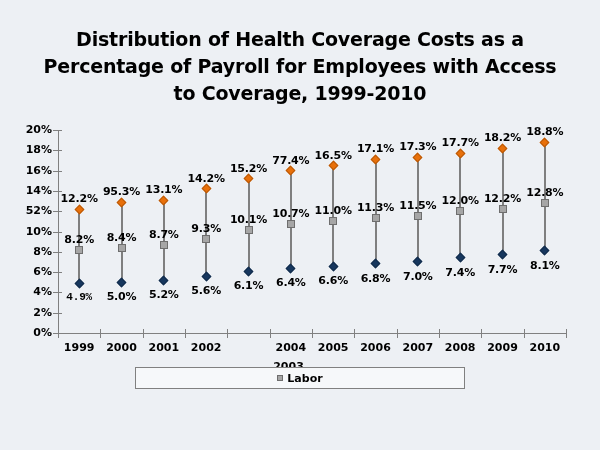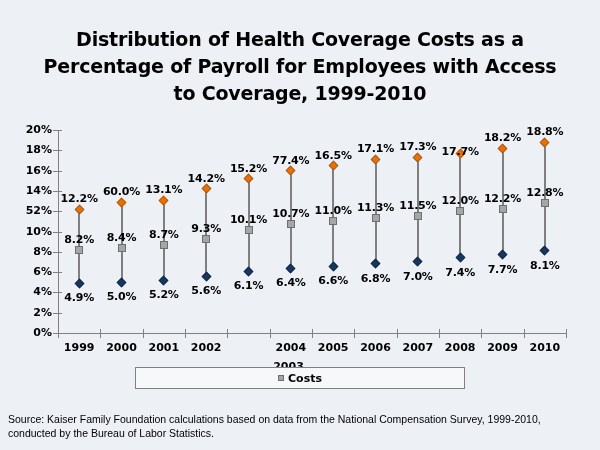--- a/index.html
+++ b/index.html
@@ -104,24 +104,24 @@
       <div class="xlab" style="left: 395.833px; top: 341px; color: rgb(0, 0, 0);">2007</div>
       <div class="xlab" style="left: 438.167px; top: 341px; color: rgb(0, 0, 0);">2008</div>
       <div class="xlab" style="left: 480.5px; top: 341px; color: rgb(0, 0, 0);">2009</div>
       <div class="xlab" style="left: 522.833px; top: 341px; color: rgb(0, 0, 0);">2010</div>
       <div class="stem" style="left: 78.1667px; top: 209.17px; height: 74.095px; background: rgb(127, 127, 127);"></div>
       <div class="marker diamond" style="left: 75.6667px; top: 205.67px; width: 7px; height: 7px; background: rgb(232, 112, 10); border: 1px solid rgb(184, 88, 6);"></div>
       <div class="vlab" style="left: 55.1667px; top: 192.17px; color: rgb(0, 0, 0);">12.2%</div>
       <div class="marker square" style="left: 75.1667px; top: 245.77px; width: 8px; height: 8px; background: rgb(166, 166, 166); border: 1px solid rgb(110, 110, 110);"></div>
       <div class="vlab" style="left: 55.1667px; top: 232.77px; color: rgb(0, 0, 0);">8.2%</div>
       <div class="marker diamond" style="left: 75.6667px; top: 279.765px; width: 7px; height: 7px; background: rgb(23, 55, 94); border: 1px solid rgb(18, 44, 75);"></div>
-      <div class="vlab" style="left: 55.1667px; top: 291.265px; color: rgb(0, 0, 0);">4.9%</div>
+      <div class="vlab" style="left: 55.1667px; top: 291.265px; color: rgb(0, 0, 0); font-family: Liberation Mono, monospace;">4.9%</div>
       <div class="stem" style="left: 120.5px; top: 202.065px; height: 80.185px; background: rgb(127, 127, 127);"></div>
       <div class="marker diamond" style="left: 118px; top: 198.565px; width: 7px; height: 7px; background: rgb(232, 112, 10); border: 1px solid rgb(184, 88, 6);"></div>
-      <div class="vlab" style="left: 97.5px; top: 185.065px; color: rgb(0, 0, 0);">60.0%</div>
+      <div class="vlab" style="left: 97.5px; top: 185.065px; color: rgb(0, 0, 0);">95.3%</div>
       <div class="marker square" style="left: 117.5px; top: 243.74px; width: 8px; height: 8px; background: rgb(166, 166, 166); border: 1px solid rgb(110, 110, 110);"></div>
       <div class="vlab" style="left: 97.5px; top: 230.74px; color: rgb(0, 0, 0);">8.4%</div>
       <div class="marker diamond" style="left: 118px; top: 278.75px; width: 7px; height: 7px; background: rgb(23, 55, 94); border: 1px solid rgb(18, 44, 75);"></div>
       <div class="vlab" style="left: 97.5px; top: 290.25px; color: rgb(0, 0, 0);">5.0%</div>
       <div class="stem" style="left: 162.833px; top: 200.035px; height: 80.185px; background: rgb(127, 127, 127);"></div>
       <div class="marker diamond" style="left: 160.333px; top: 196.535px; width: 7px; height: 7px; background: rgb(232, 112, 10); border: 1px solid rgb(184, 88, 6);"></div>
       <div class="vlab" style="left: 139.833px; top: 183.035px; color: rgb(0, 0, 0);">13.1%</div>
       <div class="marker square" style="left: 159.833px; top: 240.695px; width: 8px; height: 8px; background: rgb(166, 166, 166); border: 1px solid rgb(110, 110, 110);"></div>
       <div class="vlab" style="left: 139.833px; top: 227.695px; color: rgb(0, 0, 0);">8.7%</div>
       <div class="marker diamond" style="left: 160.333px; top: 276.72px; width: 7px; height: 7px; background: rgb(23, 55, 94); border: 1px solid rgb(18, 44, 75);"></div>
@@ -163,21 +163,21 @@
       <div class="vlab" style="left: 351.5px; top: 271.98px; color: rgb(0, 0, 0);">6.8%</div>
       <div class="stem" style="left: 416.833px; top: 157.405px; height: 104.545px; background: rgb(127, 127, 127);"></div>
       <div class="marker diamond" style="left: 414.333px; top: 153.905px; width: 7px; height: 7px; background: rgb(232, 112, 10); border: 1px solid rgb(184, 88, 6);"></div>
       <div class="vlab" style="left: 393.833px; top: 140.405px; color: rgb(0, 0, 0);">17.3%</div>
       <div class="marker square" style="left: 413.833px; top: 212.275px; width: 8px; height: 8px; background: rgb(166, 166, 166); border: 1px solid rgb(110, 110, 110);"></div>
       <div class="vlab" style="left: 393.833px; top: 199.275px; color: rgb(0, 0, 0);">11.5%</div>
       <div class="marker diamond" style="left: 414.333px; top: 258.45px; width: 7px; height: 7px; background: rgb(23, 55, 94); border: 1px solid rgb(18, 44, 75);"></div>
       <div class="vlab" style="left: 393.833px; top: 269.95px; color: rgb(0, 0, 0);">7.0%</div>
       <div class="stem" style="left: 459.167px; top: 153.345px; height: 104.545px; background: rgb(127, 127, 127);"></div>
       <div class="marker diamond" style="left: 456.667px; top: 149.845px; width: 7px; height: 7px; background: rgb(232, 112, 10); border: 1px solid rgb(184, 88, 6);"></div>
-      <div class="vlab" style="left: 436.167px; top: 136.345px; color: rgb(0, 0, 0); margin-top: 9px;">17.7%</div>
+      <div class="vlab" style="left: 436.167px; top: 136.345px; color: rgb(0, 0, 0);">17.7%</div>
       <div class="marker square" style="left: 456.167px; top: 207.2px; width: 8px; height: 8px; background: rgb(166, 166, 166); border: 1px solid rgb(110, 110, 110);"></div>
       <div class="vlab" style="left: 436.167px; top: 194.2px; color: rgb(0, 0, 0);">12.0%</div>
       <div class="marker diamond" style="left: 456.667px; top: 254.39px; width: 7px; height: 7px; background: rgb(23, 55, 94); border: 1px solid rgb(18, 44, 75);"></div>
       <div class="vlab" style="left: 436.167px; top: 265.89px; color: rgb(0, 0, 0);">7.4%</div>
       <div class="stem" style="left: 501.5px; top: 148.27px; height: 106.575px; background: rgb(127, 127, 127);"></div>
       <div class="marker diamond" style="left: 499px; top: 144.77px; width: 7px; height: 7px; background: rgb(232, 112, 10); border: 1px solid rgb(184, 88, 6);"></div>
       <div class="vlab" style="left: 478.5px; top: 131.27px; color: rgb(0, 0, 0);">18.2%</div>
       <div class="marker square" style="left: 498.5px; top: 205.17px; width: 8px; height: 8px; background: rgb(166, 166, 166); border: 1px solid rgb(110, 110, 110);"></div>
       <div class="vlab" style="left: 478.5px; top: 192.17px; color: rgb(0, 0, 0);">12.2%</div>
       <div class="marker diamond" style="left: 499px; top: 251.345px; width: 7px; height: 7px; background: rgb(23, 55, 94); border: 1px solid rgb(18, 44, 75);"></div>
@@ -187,21 +187,19 @@
       <div class="vlab" style="left: 520.833px; top: 125.18px; color: rgb(0, 0, 0);">18.8%</div>
       <div class="marker square" style="left: 540.833px; top: 199.08px; width: 8px; height: 8px; background: rgb(166, 166, 166); border: 1px solid rgb(110, 110, 110);"></div>
       <div class="vlab" style="left: 520.833px; top: 186.08px; color: rgb(0, 0, 0);">12.8%</div>
       <div class="marker diamond" style="left: 541.333px; top: 247.285px; width: 7px; height: 7px; background: rgb(23, 55, 94); border: 1px solid rgb(18, 44, 75);"></div>
       <div class="vlab" style="left: 520.833px; top: 258.785px; color: rgb(0, 0, 0);">8.1%</div>
     </div>
 
   <div class="legend" id="legend">
       <div class="legend-item">
         <div class="legend-marker square" style="width: 6px; height: 6px; background: rgb(166, 166, 166); border: 1px solid rgb(110, 110, 110);"></div>
-        <div class="">Costs</div>
+        <div class="">Labor</div>
       </div>
     </div>
 
-  <div class="source">Source: Kaiser Family Foundation calculations based on data from the National Compensation Survey, 1999-2010,
-conducted by the Bureau of Labor Statistics.</div>
 
 
 </div>
 
 </body></html>

